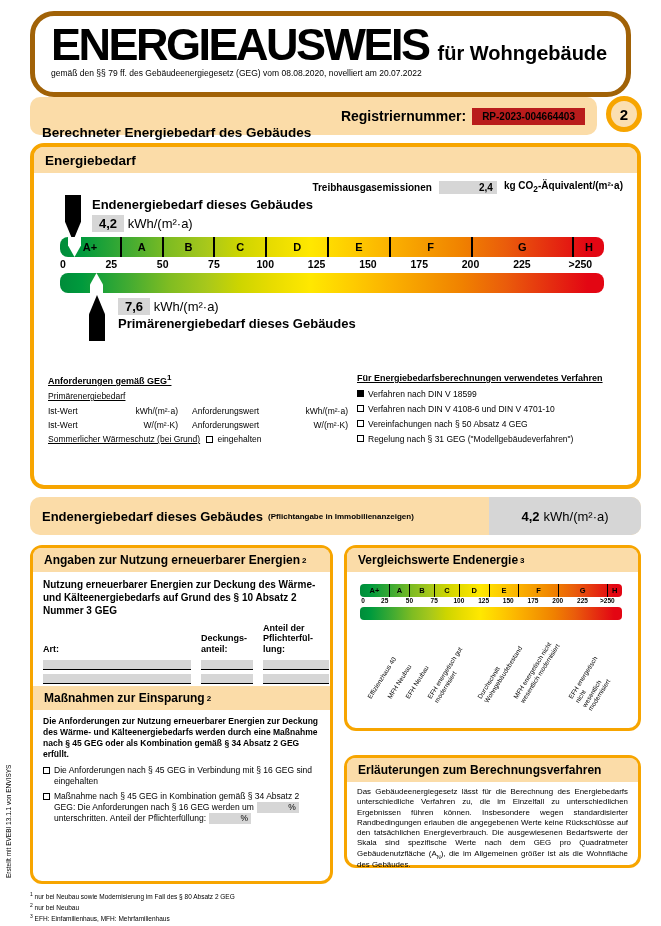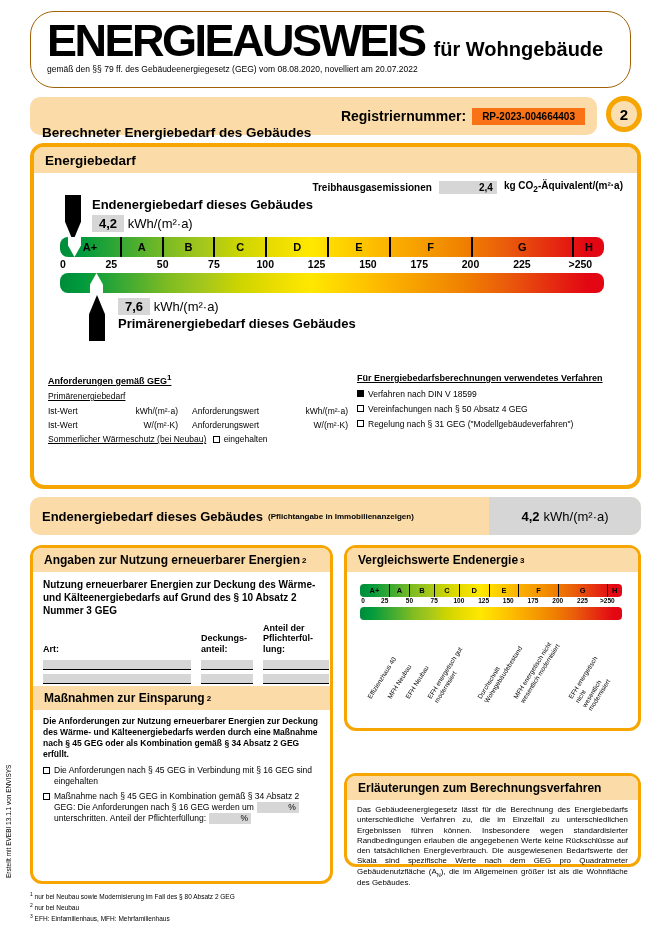--- a/index.html
+++ b/index.html
@@ -1,32 +1,32 @@
 <!DOCTYPE html>
 <html><head>
 <meta charset="utf-8">
 <style>
   * { margin:0; padding:0; box-sizing:border-box; }
   body { background:#fff; font-family:"Liberation Sans", sans-serif; color:#000; }
   .page { position:relative; width:661px; height:926px; background:#fff; overflow:hidden; }
 
   
-  .title-box { position:absolute; left:30px; top:11px; width:601px; height:77px;
-    border:1px solid #a16207; border-radius:24px; padding:6px 16px 4px; background:#fff; }
+  .title-box { position:absolute; left:30px; top:11px; width:601px; height:86px;
+    border:5px solid #a16207; border-radius:24px; padding:6px 16px 4px; background:#fff; }
   .title-line { display:flex; align-items:baseline; }
   .title-main { font-size:45px; font-weight:bold; letter-spacing:-2.5px; line-height:1.0; }
   .title-suffix { font-size:20px; font-weight:bold; margin-left:9px; }
   .law-line { font-size:8.5px; margin-top:1px; }
 
   
   .calc-bar { position:absolute; left:30px; top:97px; width:567px; height:38px;
     background:#FBDCA8; border-radius:10px; display:flex; align-items:center; padding:0 12px; }
   .calc-title { font-size:13.5px; font-weight:bold;margin-top:32px; }
   .reg-label { font-size:14px; font-weight:bold; margin-left:auto; }
-  .reg-box { background:#f97316; font-size:10px; font-weight:bold; padding:3px 10px; margin-left:6px; }
+  .reg-box { background:#b91c1c; font-size:10px; font-weight:bold; padding:3px 10px; margin-left:6px; }
   .page-circle { position:absolute; left:606px; top:96px; width:36px; height:36px;
     border-radius:50%; background:#FBDFB1; border:5px solid #F7A500;
     display:flex; align-items:center; justify-content:center; font-size:15px; font-weight:bold; }
 
   
   .panel { position:absolute; border:4px solid #F7A500; border-radius:14px; background:#fff; }
   .panel-hd { position:absolute; left:0; right:0; top:0; height:26px; background:#FBDCA8;
     border-radius:9px 9px 0 0; display:flex; align-items:center; padding:0 11px;
     font-weight:bold; font-size:13.5px; }
   .panel-hd sup { font-size:8px; margin-left:2px; }
@@ -124,21 +124,21 @@
   .snums { height:10px; font-size:6.5px; font-weight:bold; }
   .snums span { position:absolute; top:0; transform:translateX(-50%); }
   .sbar { height:13px; border-radius:4px; }
   .diag { position:absolute; left:13px; top:0; width:262px; height:100%; }
   .diag span { position:absolute; top:148px; font-size:6.5px; line-height:1.2;
     white-space:pre-line; transform:rotate(-58deg); transform-origin:0 0; }
   .d0{left:6px;} .d1{left:26px;} .d2{left:44px;} .d3{left:66px;}
   .d4{left:116px;} .d5{left:152px;} .d6{left:207px;}
 
   
-  .erl-panel { left:344px; top:755px; width:297px; height:94px; border-width:3px; border-radius:12px;margin-top:18px; }
+  .erl-panel { left:344px; top:755px; width:297px; height:113px; border-width:3px; border-radius:12px; }
   .erl-panel .panel-hd { height:24px; font-size:12px; border-radius:8px 8px 0 0; }
   .erl-body { position:absolute; left:10px; right:10px; top:29px; font-size:7.9px;
     line-height:1.3; text-align:justify; }
   .erl-body sub { font-size:5.5px; }
 
   
   .footnotes { position:absolute; left:30px; top:891px; font-size:6.5px; line-height:1.55; }
   .footnotes sup { font-size:5px; }
   .side-note { position:absolute; left:5px; top:733px; height:145px; font-size:6.5px;
     writing-mode:vertical-rl; transform:rotate(180deg); white-space:nowrap; }
@@ -245,30 +245,34 @@
         <span>Anforderungswert</span>
         <span class="u">kWh/(m²·a)</span>
       </div>
       <div class="row">
         <span>Ist-Wert</span>
         <span class="u">W/(m²·K)</span>
         <span>Anforderungswert</span>
         <span class="u">W/(m²·K)</span>
       </div>
       <div>
-        <span class="sub">Sommerlicher Wärmeschutz (bei Neubau)</span>
+        <span class="sub">Sommerlicher Wärmeschutz (bei Grund)</span>
         <span class="cb" style="margin-left:4px;"></span><span>eingehalten</span>
       </div>
     </div>
 
     <div class="vfr">
       <div class="hd">Für Energiebedarfsberechnungen verwendetes Verfahren</div>
       <div class="item">
           <span class="cb filled"></span>
           <span>Verfahren nach DIN V 18599</span>
+        </div>
+      <div class="item">
+          <span class="cb"></span>
+          <span>Verfahren nach DIN V 4108-6 und DIN V 4701-10</span>
         </div>
       <div class="item">
           <span class="cb"></span>
           <span>Vereinfachungen nach § 50 Absatz 4 GEG</span>
         </div>
       <div class="item">
           <span class="cb"></span>
           <span>Regelung nach § 31 GEG ("Modellgebäudeverfahren")</span>
         </div>
     </div>

